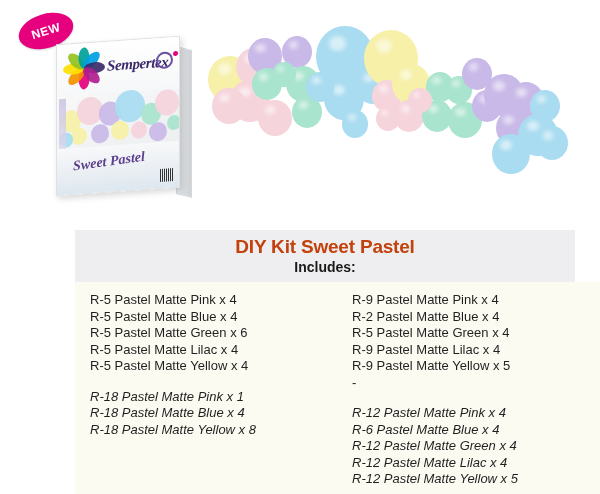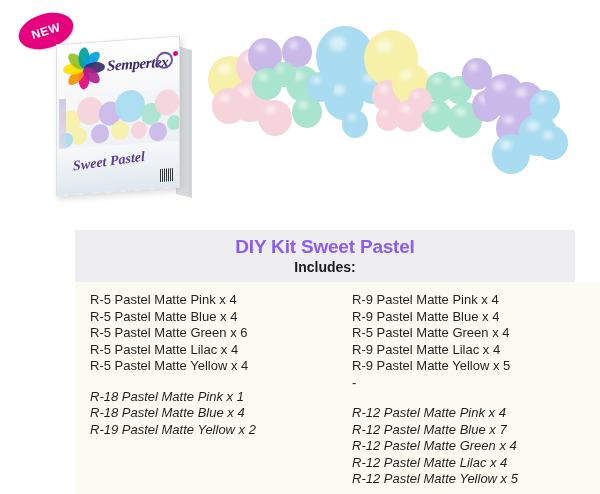--- a/index.html
+++ b/index.html
@@ -85,21 +85,21 @@
     border-radius:50%;background:rgba(255,255,255,.55);filter:blur(2px);
   }
 
   
   .panel-head{
     position:absolute;left:75px;top:230px;width:500px;height:52px;
     background:#eeeef0;
   }
   .panel-title{
     position:absolute;left:0;top:6px;width:100%;text-align:center;
-    color:#8b5cf6;font-size:19px;font-weight:bold;letter-spacing:-.2px;
+    color:#c2410c;font-size:19px;font-weight:bold;letter-spacing:-.2px;
   }
   .panel-sub{
     position:absolute;left:0;top:29px;width:100%;text-align:center;
     color:#1a1a1a;font-size:14px;font-weight:bold;
   }
   .panel-body{
     position:absolute;left:75px;top:282px;width:525px;height:212px;
     background:#fcfbf2;
   }
   .cols{position:absolute;left:15px;top:10px;width:500px;display:flex;gap:30px;}
@@ -218,35 +218,35 @@
           <div class="block">
             <div class="item">R-5 Pastel Matte Pink x 4</div>
             <div class="item">R-5 Pastel Matte Blue x 4</div>
             <div class="item">R-5 Pastel Matte Green x 6</div>
             <div class="item">R-5 Pastel Matte Lilac x 4</div>
             <div class="item">R-5 Pastel Matte Yellow x 4</div>
           </div>
           <div class="block">
             <div class="item">R-18 Pastel Matte Pink x 1</div>
             <div class="item">R-18 Pastel Matte Blue x 4</div>
-            <div class="item">R-19 Pastel Matte Yellow x 2</div>
+            <div class="item">R-18 Pastel Matte Yellow x 8</div>
           </div>
         </div>
         <div class="col">
           <div class="block">
             <div class="item">R-9 Pastel Matte Pink x 4</div>
-            <div class="item">R-9 Pastel Matte Blue x 4</div>
+            <div class="item">R-2 Pastel Matte Blue x 4</div>
             <div class="item">R-5 Pastel Matte Green x 4</div>
             <div class="item">R-9 Pastel Matte Lilac x 4</div>
             <div class="item">R-9 Pastel Matte Yellow x 5</div>
             <div class="dash">-</div>
           </div>
           <div class="block">
             <div class="item">R-12 Pastel Matte Pink x 4</div>
-            <div class="item">R-12 Pastel Matte Blue x 7</div>
+            <div class="item">R-6 Pastel Matte Blue x 4</div>
             <div class="item">R-12 Pastel Matte Green x 4</div>
             <div class="item">R-12 Pastel Matte Lilac x 4</div>
             <div class="item">R-12 Pastel Matte Yellow x 5</div>
           </div>
         </div>
       </div>
   </div>
 
 </div>
 

